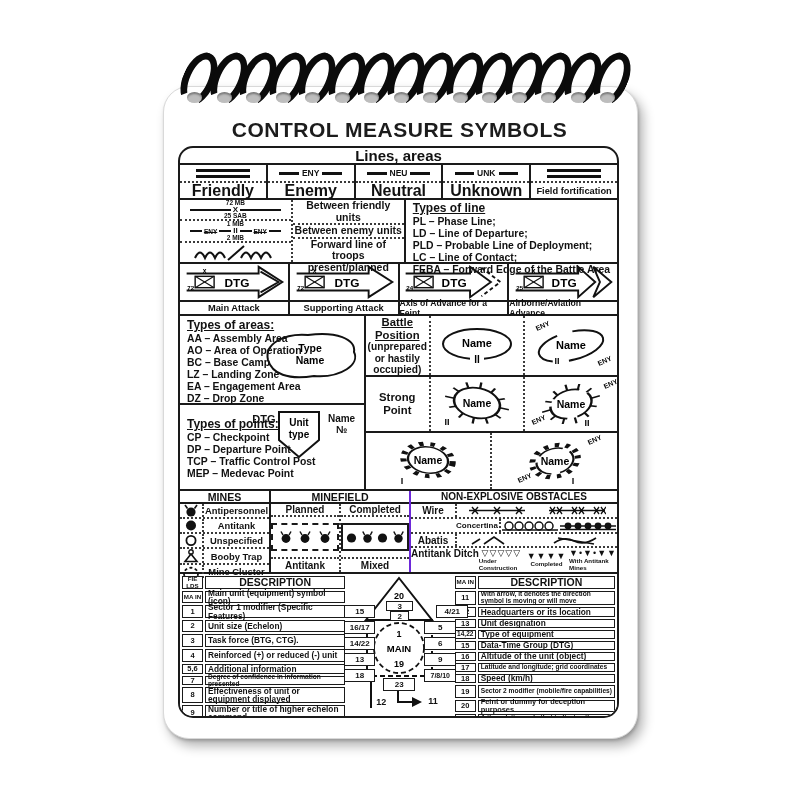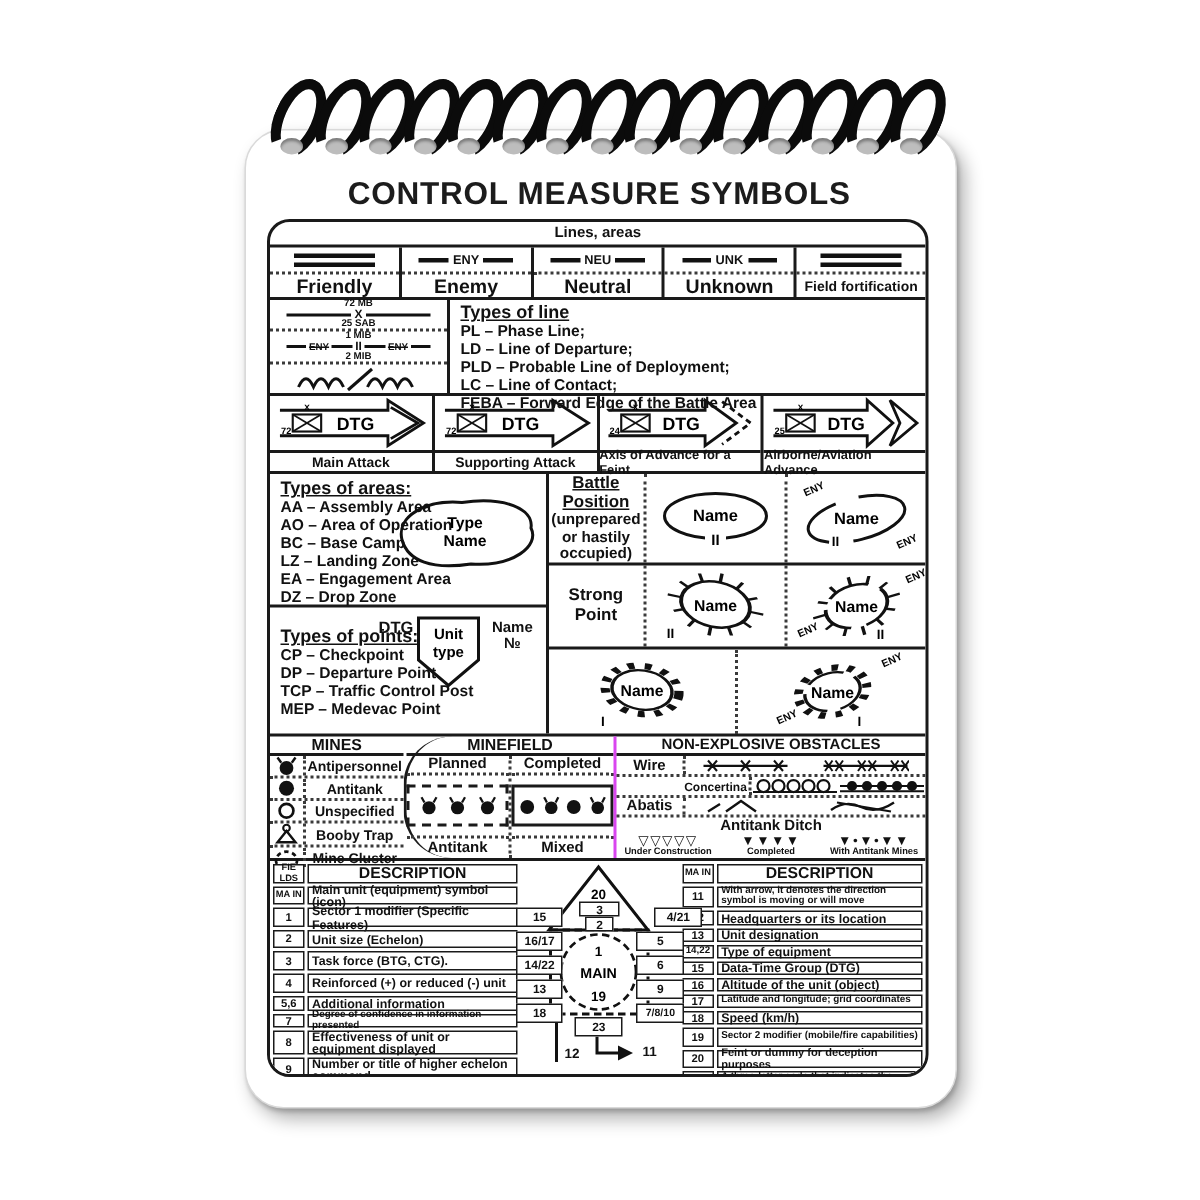--- a/index.html
+++ b/index.html
@@ -19,32 +19,32 @@
                 transform:rotate(24deg);}
   .title{position:absolute;left:178px;top:118px;width:443px;text-align:center;
          font-size:21px;font-weight:bold;letter-spacing:.5px;color:#1c1c1c;}
   
   .frame{position:absolute;left:178px;top:146px;width:441px;height:572px;border:2px solid #1a1a1a;
          border-radius:15px;overflow:hidden;box-sizing:border-box;background:#fff;}
   .sec{box-sizing:border-box;}
   .bb{border-bottom:2px solid #1a1a1a;}
   .cen{display:flex;align-items:center;justify-content:center;text-align:center;}
   
-  .la-head{height:17px;font-size:10px;font-weight:bold;}
+  .la-head{height:17px;font-size:15px;font-weight:bold;}
   
   .affil{height:33px;display:flex;}
   .affcol{flex:1 1 0;display:flex;flex-direction:column;box-sizing:border-box;}
   .affcol:not(:last-child){border-right:2px solid #1a1a1a;}
   .affsym{height:18px;display:flex;flex-direction:column;align-items:center;justify-content:center;gap:3px;
           border-bottom:2px dotted #3a3a3a;box-sizing:border-box;padding:0 8px;}
   .bar{height:3px;background:#111;width:78%;}
   .tagline{display:flex;align-items:center;justify-content:center;width:90%;gap:3px;}
   .tagline .bar{flex:1;}
   .tagtxt{font-size:8.5px;font-weight:bold;line-height:1;}
-  .afflab{height:15px;font-size:13px;font-weight:bold;display:flex;align-items:center;justify-content:center;}
+  .afflab{height:15px;font-size:16px;font-weight:bold;display:flex;align-items:center;justify-content:center;}
   .afflab.small{font-size:9.3px;}
   
   .bounds{height:64px;display:flex;border-top:0;}
   .bcol1{width:27%;display:flex;flex-direction:column;}
   .bcol2{width:27.5%;display:flex;flex-direction:column;border-left:2px dotted #3a3a3a;box-sizing:border-box;}
   .bcol3{flex:1;border-left:2px solid #1a1a1a;box-sizing:border-box;padding:2px 7px 0 7px;}
   .brow{flex:1;display:flex;flex-direction:column;align-items:center;justify-content:center;box-sizing:border-box;}
   .brow:not(:last-child){border-bottom:2px dotted #3a3a3a;}
   .tinytxt{font-size:6.5px;font-weight:bold;line-height:1;}
   .bline{display:flex;align-items:center;width:82%;gap:2px;}
@@ -85,36 +85,36 @@
   .psym{flex:1 1 0;display:flex;align-items:center;justify-content:center;}
   .psym:first-child{border-right:2px dotted #3a3a3a;box-sizing:border-box;}
   
   .mz{height:83px;display:flex;border-top:2px solid #1a1a1a;}
   .mcol{width:24.7%;display:flex;flex-direction:column;box-sizing:border-box;}
   .mhead{height:13px;font-size:10.6px;font-weight:bold;border-bottom:2px solid #1a1a1a;box-sizing:border-box;}
   .mrow{flex:1;display:flex;box-sizing:border-box;}
   .mrow:not(:last-child){border-bottom:2px dotted #3a3a3a;}
   .mico{width:24px;display:flex;align-items:center;justify-content:center;border-right:2px dotted #3a3a3a;box-sizing:border-box;}
   .mlab{flex:1;font-size:9.4px;font-weight:bold;display:flex;align-items:center;justify-content:center;}
-  .fcol{width:37%;border-left:2px solid #1a1a1a;box-sizing:border-box;display:flex;flex-direction:column;border-radius:32px;}
+  .fcol{width:37%;border-left:2px solid #1a1a1a;box-sizing:border-box;display:flex;flex-direction:column;}
   .fbody{flex:1;display:flex;}
   .fsub{flex:1 1 0;display:flex;flex-direction:column;box-sizing:border-box;}
   .fsub:first-child{border-right:2px dotted #3a3a3a;}
   .fsl{height:13px;font-size:10px;font-weight:bold;border-bottom:2px dotted #3a3a3a;box-sizing:border-box;}
   .fbox{flex:1;display:flex;align-items:center;justify-content:center;}
   .fbl{height:15px;font-size:10px;font-weight:bold;border-top:2px dotted #3a3a3a;box-sizing:border-box;}
   .mfbox{width:68px;height:28px;display:flex;align-items:center;justify-content:space-evenly;box-sizing:border-box;}
   .mfbox.dash{border:2px dashed #1a1a1a;}
   .mfbox.solid{border:2px solid #1a1a1a;}
-  .ocol{flex:1;border-left:2px solid #d946ef;box-sizing:border-box;display:flex;flex-direction:column;}
+  .ocol{flex:1;border-left:2px solid #6d28d9;box-sizing:border-box;display:flex;flex-direction:column;}
   .orow{display:flex;box-sizing:border-box;border-bottom:2px dotted #3a3a3a;}
   .olab{width:46px;display:flex;align-items:center;justify-content:center;font-weight:bold;border-right:2px dotted #3a3a3a;box-sizing:border-box;}
   .osub{flex:1 1 0;display:flex;align-items:center;justify-content:center;box-sizing:border-box;}
   .osub:first-child{border-right:2px dotted #3a3a3a;}
-  .ditch{flex:1;display:flex;flex-direction:column;}
+  .ditch{flex:1;display:flex;}
   .dtitle{font-size:10px;font-weight:bold;text-align:center;line-height:1.1;}
   .dgroups{flex:1;display:flex;}
   .dg{flex:1;display:flex;flex-direction:column;align-items:center;justify-content:center;}
   .dglyph{font-size:9px;line-height:1;letter-spacing:1px;}
   .dcap{font-size:6.2px;font-weight:bold;line-height:1.1;}
   
   .bt{height:148px;display:flex;border-top:2px solid #1a1a1a;background:#fff;}
   .tblL{width:167px;padding:2px 1px 0 2px;box-sizing:border-box;}
   .tblR{width:164px;padding:2px 2px 0 1px;box-sizing:border-box;margin-left:auto;}
   .trow{display:flex;gap:2px;margin-bottom:2px;}
@@ -233,20 +233,31 @@
             </span>
           <span class="tinytxt">2 MIB</span>
         </div>
         <div class="brow">
           <svg width="86" height="18" viewBox="0 0 86 18">
             <path d="M3 14 q5 -11 10 0 q5 -11 10 0 q5 -11 10 0" fill="none" stroke="#111" stroke-width="2"></path>
             <path d="M49 14 q5 -11 10 0 q5 -11 10 0 q5 -11 10 0" fill="none" stroke="#111" stroke-width="2"></path>
             <line x1="36" y1="16" x2="52" y2="2" stroke="#111" stroke-width="2"></line>
           </svg>
         </div>
+      </div>
+      <div class="bcol2">
+        <div class="brow">
+            <span class="bcap">Between friendly units</span>
+          </div>
+        <div class="brow">
+            <span class="bcap">Between enemy units</span>
+          </div>
+        <div class="brow">
+            <span class="bcap" style="padding:0 6px;">Forward line of troops present/planned</span>
+          </div>
       </div>
       <div class="bcol3">
         <div class="tol-title">Types of line</div>
         <div class="tol-item">PL – Phase Line;</div>
         <div class="tol-item">LD – Line of Departure;</div>
         <div class="tol-item">PLD – Probable Line of Deployment;</div>
         <div class="tol-item">LC – Line of Contact;</div>
         <div class="tol-item">FEBA – Forward Edge of the Battle Area</div>
       </div>
     </div>

